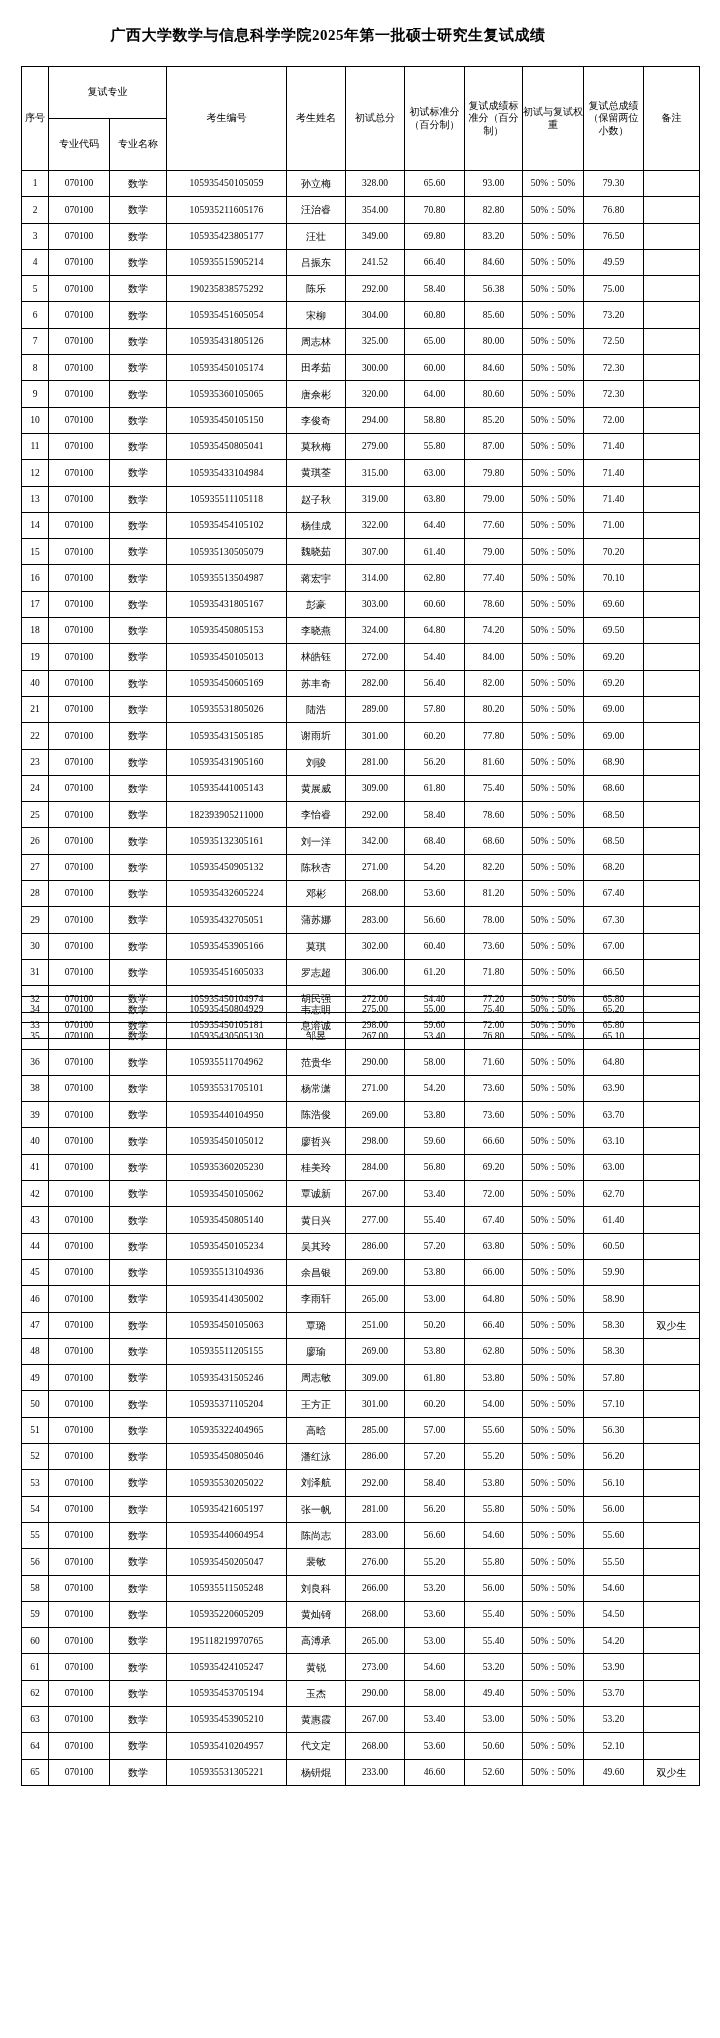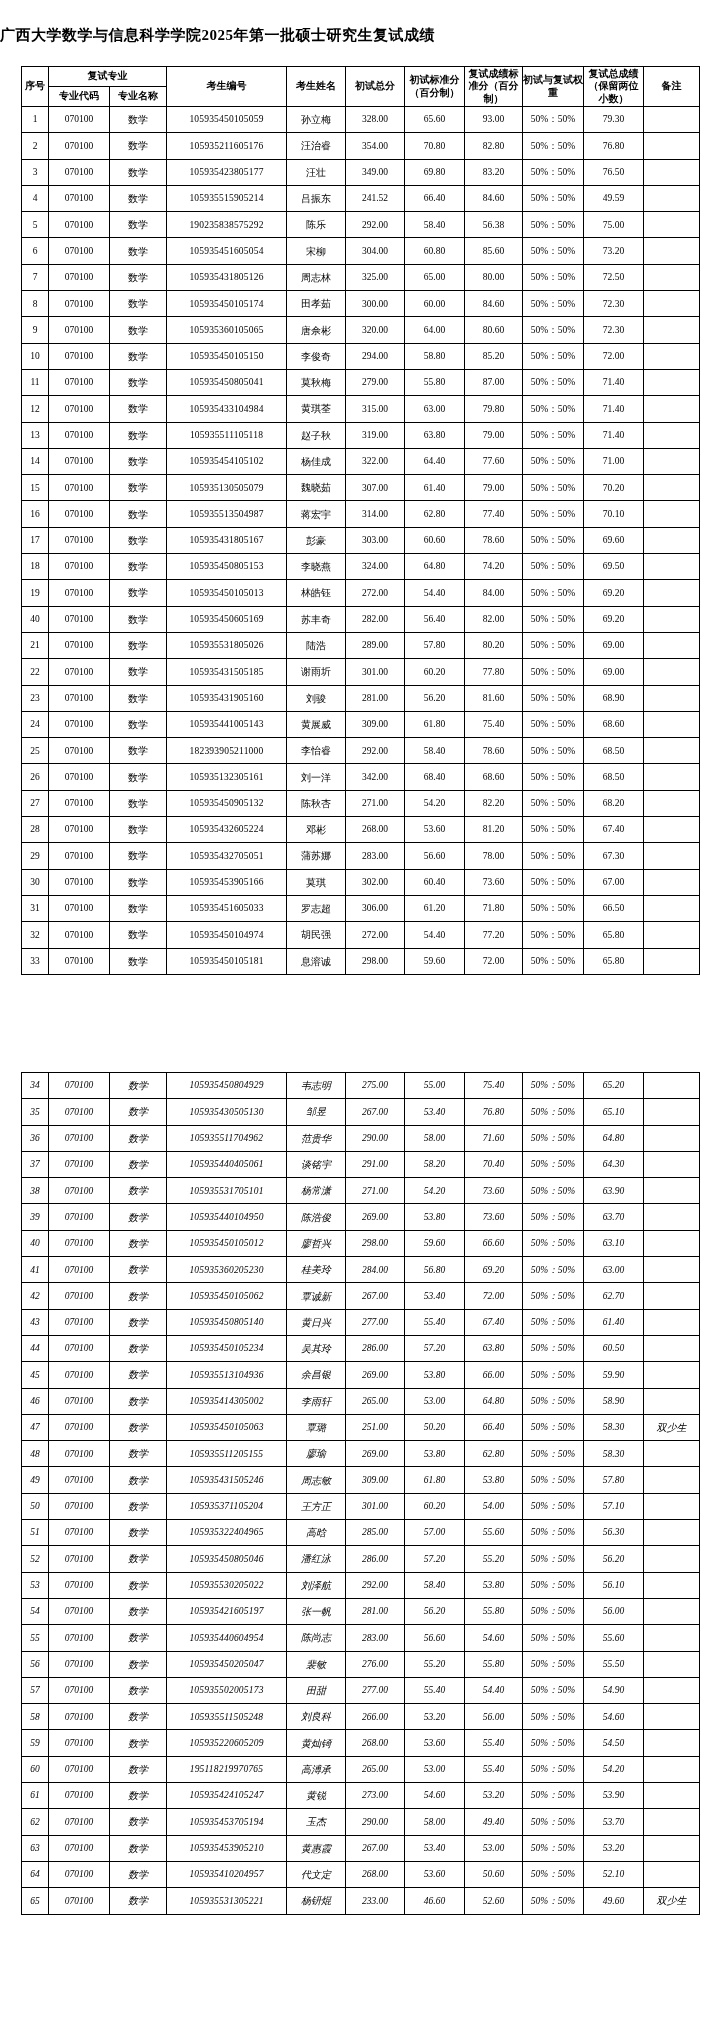--- a/index.html
+++ b/index.html
@@ -1,26 +1,26 @@
 <!DOCTYPE html>
 <html><head>
 <meta charset="utf-8">
 <style>
   html,body{margin:0;padding:0;background:#ffffff;}
   body{width:720px;height:2038px;font-family:"Liberation Serif","DejaVu Serif",serif;color:#000;}
   .page{position:relative;width:720px;height:2038px;background:#ffffff;overflow:hidden;}
-  .title{position:absolute;top:26px;left:0;width:656px;text-align:left;
+  .title{position:absolute;top:26px;left:0;width:656px;text-align:center;
          font-size:15px;font-weight:bold;letter-spacing:0.5px;margin:0;}
   table.score{position:absolute;left:21px;width:679px;border-collapse:collapse;
               table-layout:fixed;border:1.6px solid #000;}
   #table-part1{top:66px;}
-  #table-part2{top:1072px;font-style:italic;}
+  #table-part2{top:996px;}
   .score th,.score td{border:1px solid #000;text-align:center;vertical-align:middle;
                       padding:0 1px;overflow:hidden;}
-  .score th{font-weight:bold;font-size:10px;line-height:1.25;padding:0 0;}
+  .score th{font-weight:normal;font-size:10px;line-height:1.25;padding:16px 0;}
   .score thead tr.h1 th{height:19px;}
   .score thead tr.h2 th{height:19px;}
   .score td{font-size:9.5px;height:25.3px;line-height:1.1;}
   .score td.c-name{font-size:10px;}
   .score td.c-id{letter-spacing:0.2px;}
 </style>
 </head>
 <body>
 
 <div class="page">
@@ -540,33 +540,20 @@
           <td class="c-id">105935511704962</td>
           <td class="c-name">范贵华</td>
           <td>290.00</td>
           <td>58.00</td>
           <td>71.60</td>
           <td>50%：50%</td>
           <td>64.80</td>
           <td class="c-name"></td>
         </tr>
         <tr>
-          <td>37</td>
-          <td>070100</td>
-          <td class="c-name">数学</td>
-          <td class="c-id">105935440405061</td>
-          <td class="c-name">谈铭宇</td>
-          <td>291.00</td>
-          <td>58.20</td>
-          <td>70.40</td>
-          <td>50%：50%</td>
-          <td>64.30</td>
-          <td class="c-name"></td>
-        </tr>
-        <tr>
           <td>38</td>
           <td>070100</td>
           <td class="c-name">数学</td>
           <td class="c-id">105935531705101</td>
           <td class="c-name">杨常潇</td>
           <td>271.00</td>
           <td>54.20</td>
           <td>73.60</td>
           <td>50%：50%</td>
           <td>63.90</td>
@@ -797,33 +784,20 @@
           <td>56</td>
           <td>070100</td>
           <td class="c-name">数学</td>
           <td class="c-id">105935450205047</td>
           <td class="c-name">裴敏</td>
           <td>276.00</td>
           <td>55.20</td>
           <td>55.80</td>
           <td>50%：50%</td>
           <td>55.50</td>
-          <td class="c-name"></td>
-        </tr>
-        <tr>
-          <td>57</td>
-          <td>070100</td>
-          <td class="c-name">数学</td>
-          <td class="c-id">105935502005173</td>
-          <td class="c-name">田甜</td>
-          <td>277.00</td>
-          <td>55.40</td>
-          <td>54.40</td>
-          <td>50%：50%</td>
-          <td>54.90</td>
           <td class="c-name"></td>
         </tr>
         <tr>
           <td>58</td>
           <td>070100</td>
           <td class="c-name">数学</td>
           <td class="c-id">105935511505248</td>
           <td class="c-name">刘良科</td>
           <td>266.00</td>
           <td>53.20</td>

